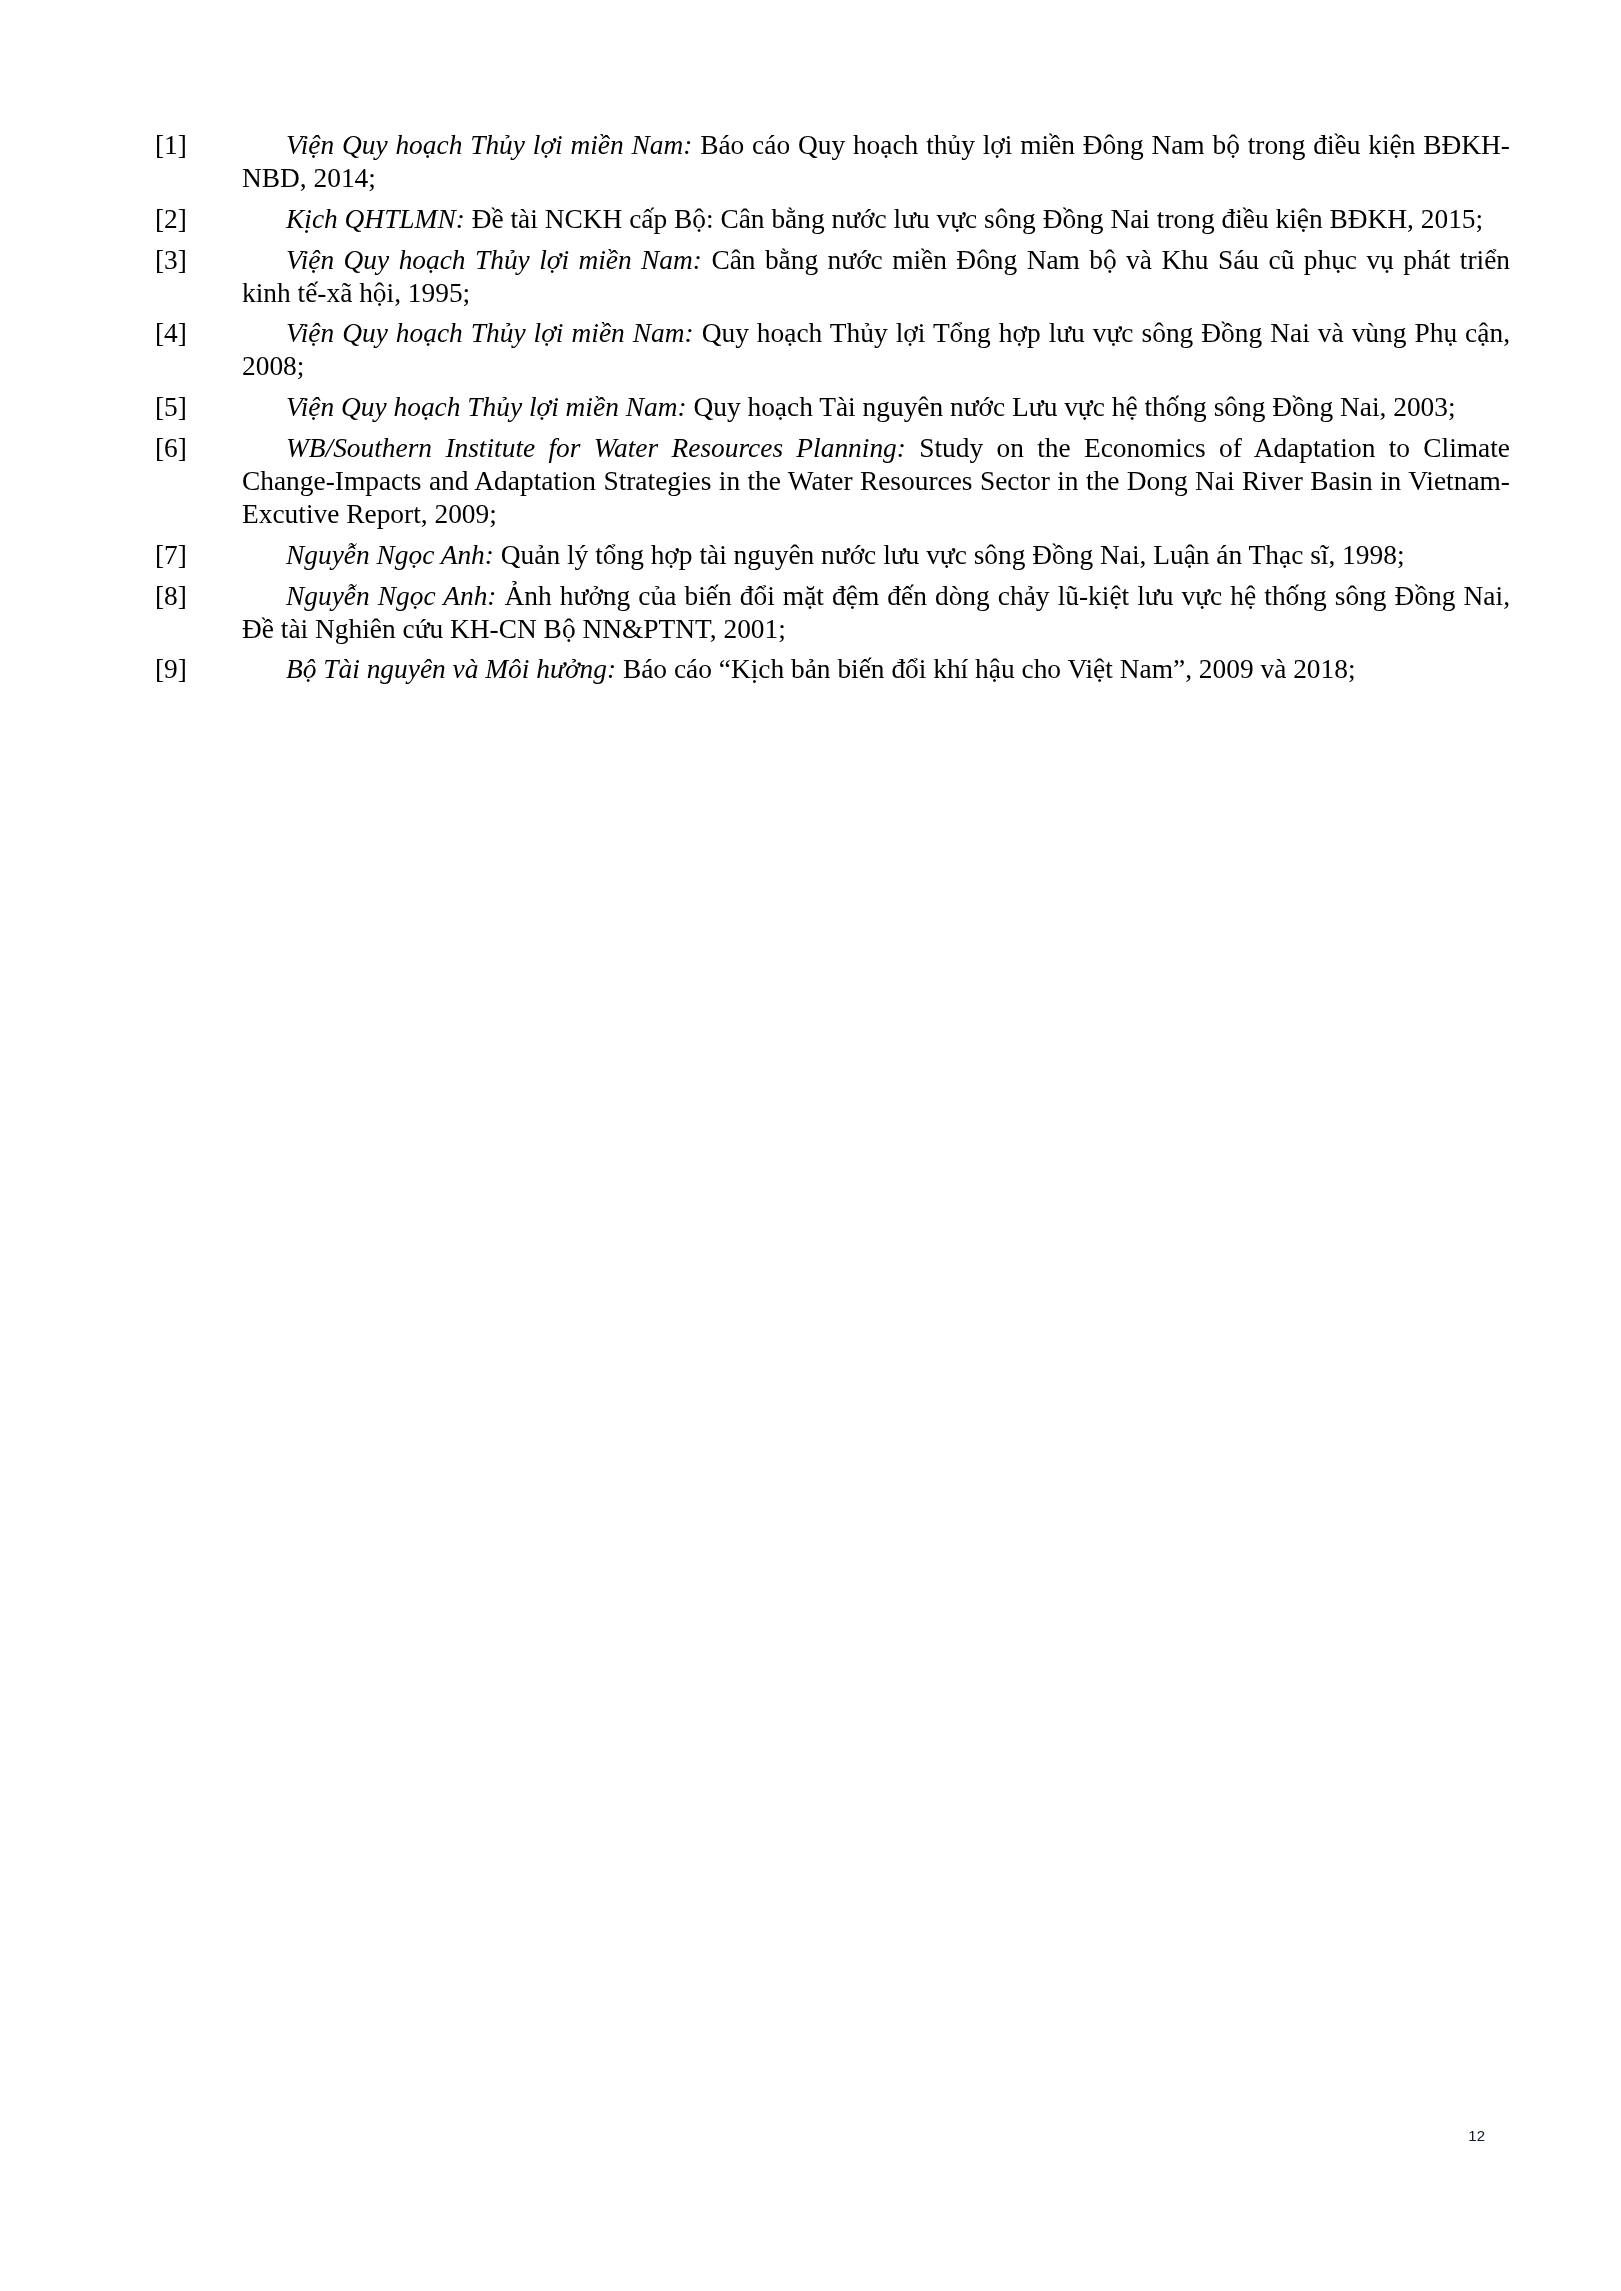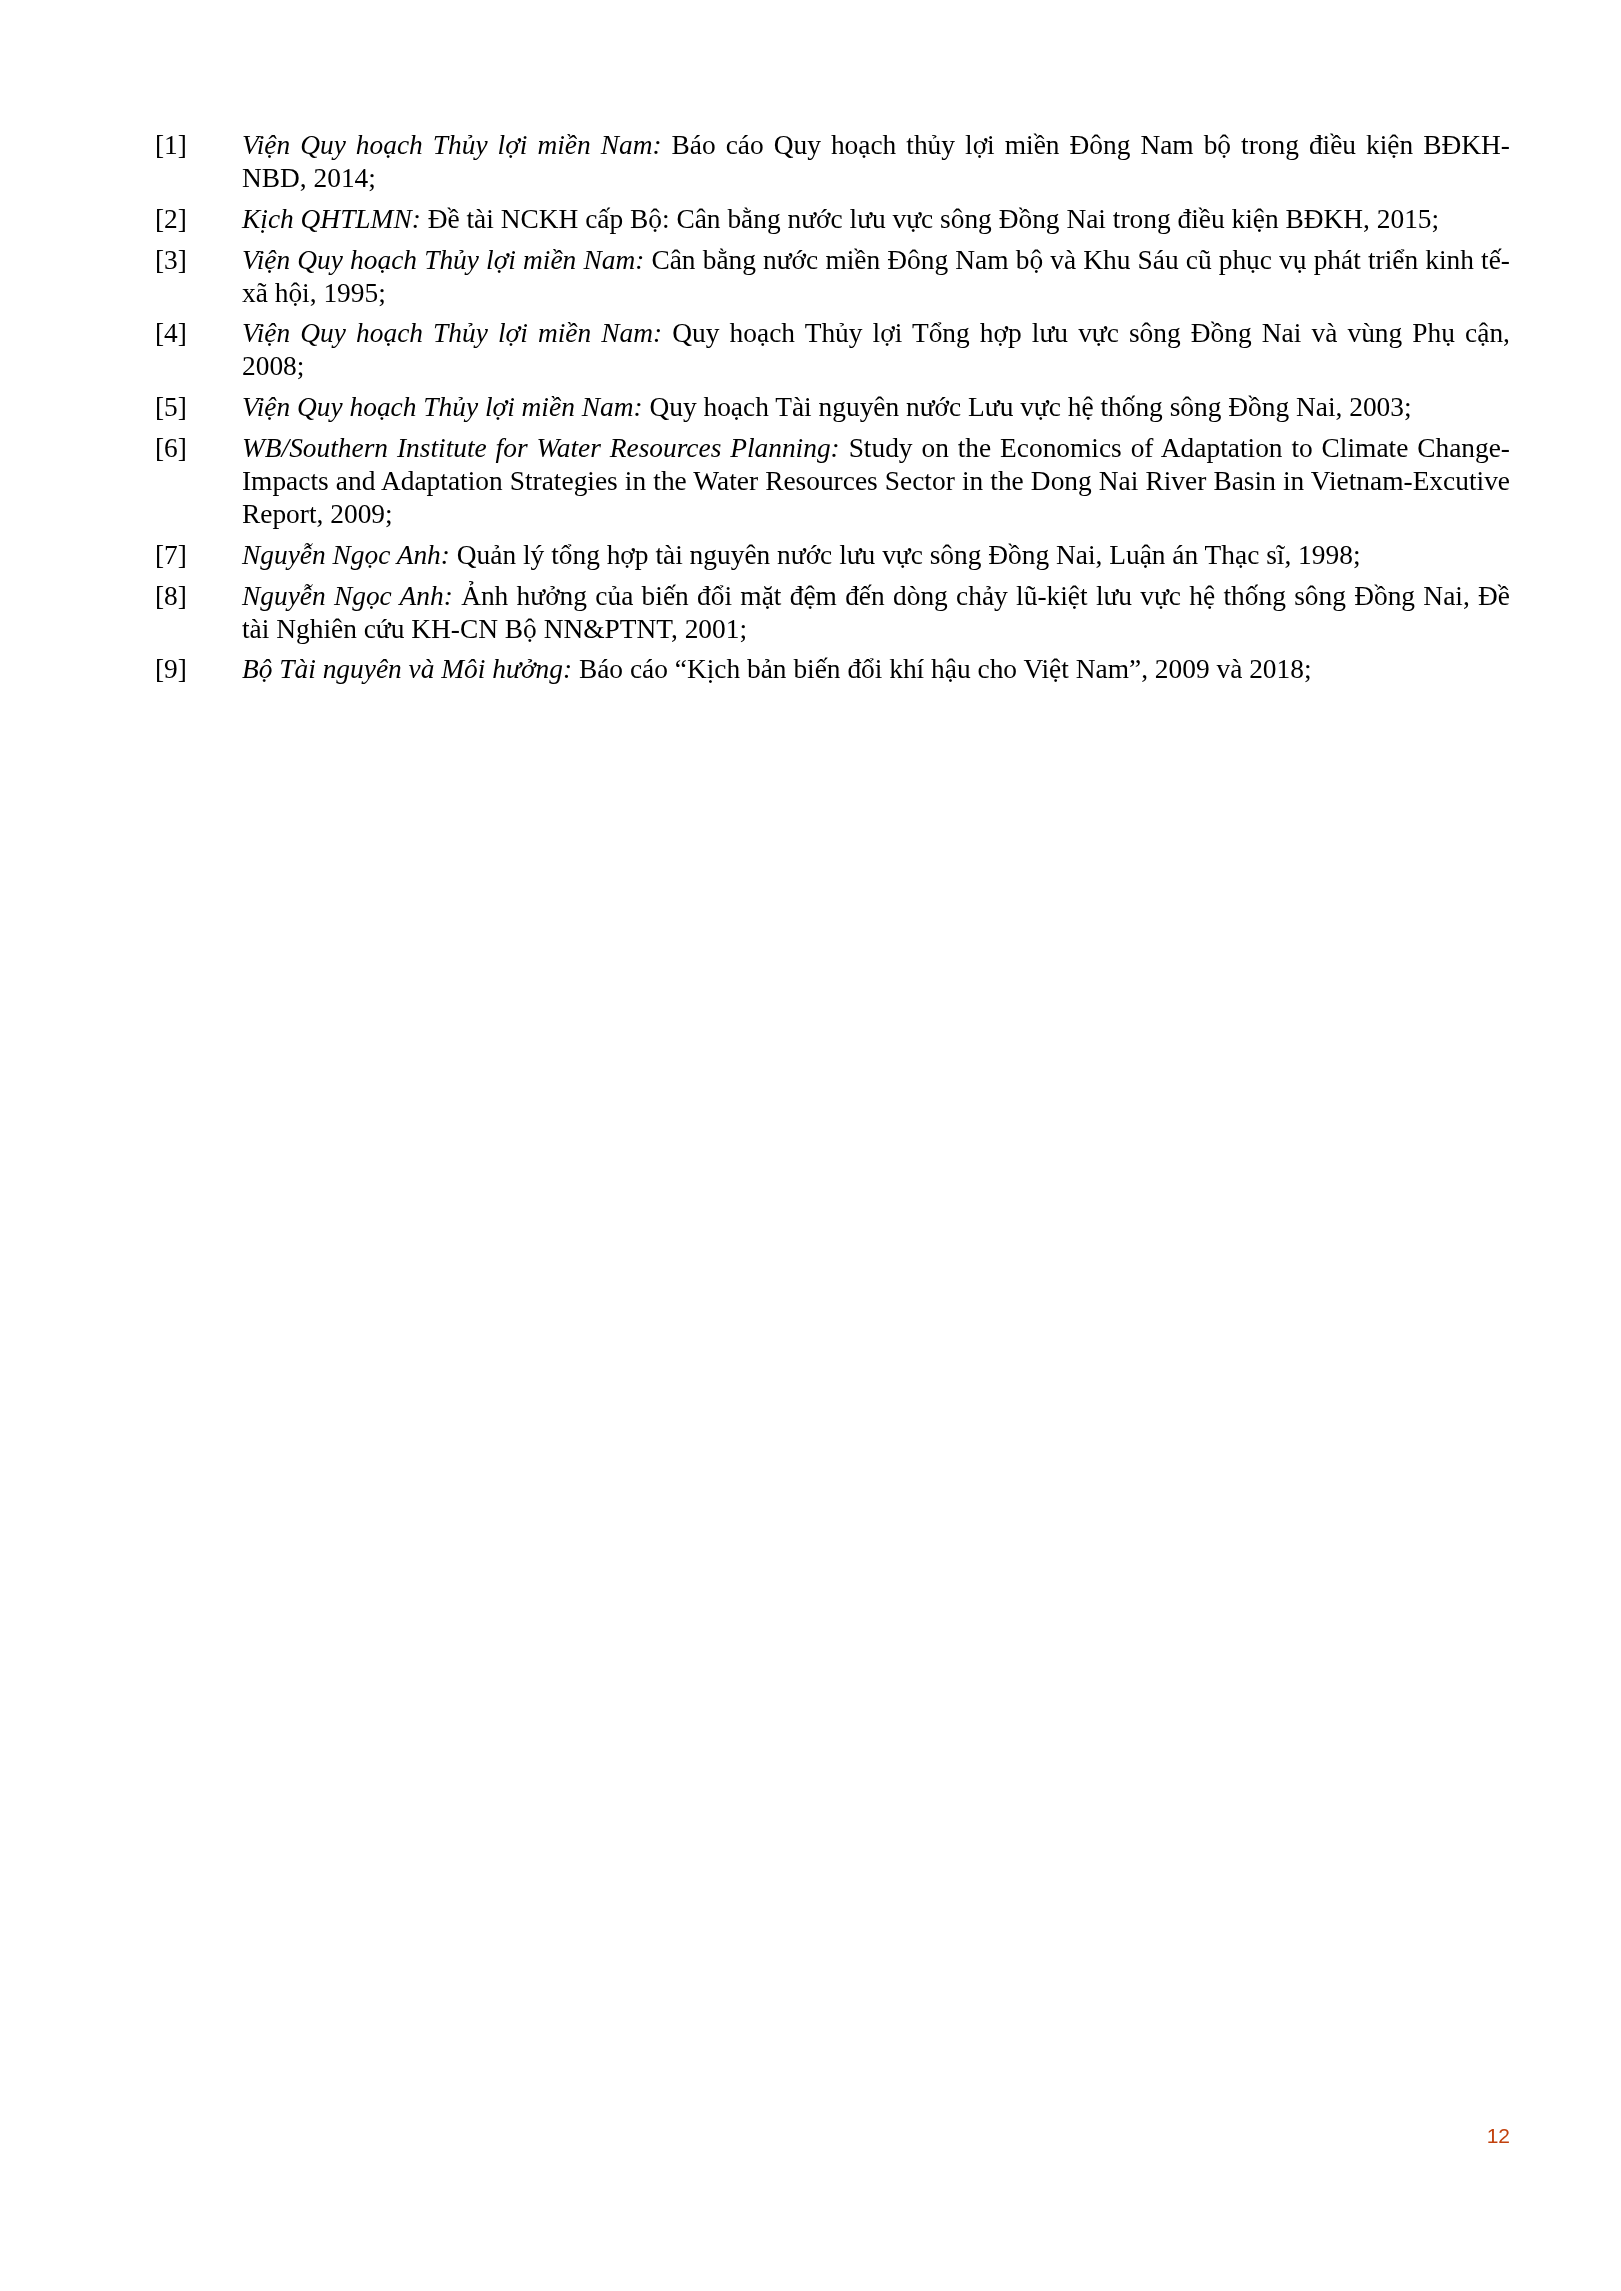--- a/index.html
+++ b/index.html
@@ -35,29 +35,30 @@
   .ref-label {
     flex: 0 0 87px;
     white-space: nowrap;
   }
   .ref-body {
     flex: 1 1 auto;
     text-align: justify;
   }
   .ref-author {
     font-style: italic;
+    margin-left: 44px;
   }
   .page-number {
     position: absolute;
     top: 2123px;
-    right: 111px;
+    right: 136px;
     font-family: "Liberation Sans", sans-serif;
-    font-size: 21px;
+    font-size: 15px;
     line-height: 25.5px;
-    color: #c2410c;
+    color: #0f172a;
   }
 </style>
 </head>
 <body>
 
 <div class="page">
 
   <ol class="ref-list">
     <li class="ref-item">
       <span class="ref-label">[1]</span>

